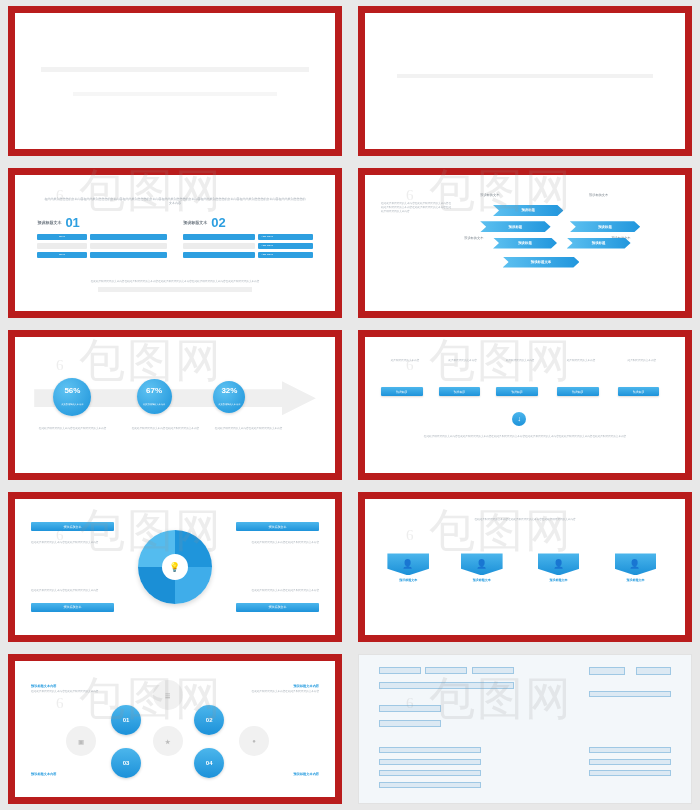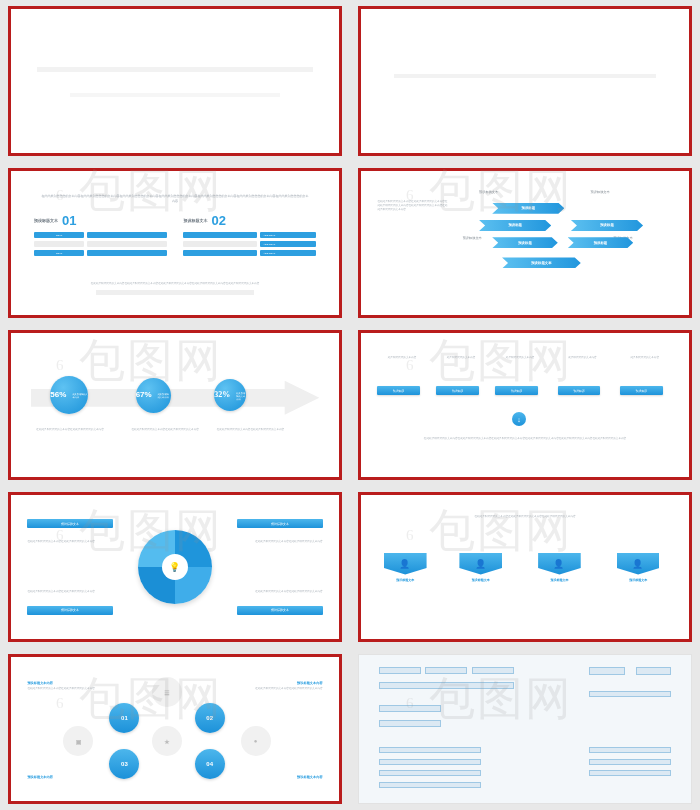--- a/index.html
+++ b/index.html
@@ -19,21 +19,21 @@
   }
   .cell{
     position:relative;
     padding:6px 8px;
     box-sizing:border-box;
   }
   .slide{
     position:relative;
     width:100%;height:100%;
     background:#ffffff;
-    border:3px solid #b91c1c;
+    border:7px solid #b91c1c;
     box-sizing:border-box;
     overflow:hidden;
   }
   .slide.noborder{border:1px solid #e2e2e2;}
   
   .blue{background:#2d9fe0;}
   .txt{color:#9aa3ad;font-size:3px;line-height:1.5;}
   .tiny{font-size:2.6px;color:#a6aeb6;line-height:1.6;}
   .center{text-align:center;}
 
@@ -76,21 +76,21 @@
 
   
   .arrowbar{
     position:absolute;left:6%;right:6%;top:45%;height:34px;transform:translateY(-50%);
     background:#efefef;
     clip-path:polygon(0 24%, 88% 24%, 88% 0, 100% 50%, 88% 100%, 88% 76%, 0 76%);
   }
   .circ{
     position:absolute;border-radius:50%;
     background:radial-gradient(circle at 35% 30%, #5ec2f2, #1b92d9);
-    color:#fff;display:flex;flex-direction:row;align-items:center;justify-content:center;
+    color:#fff;display:flex;flex-direction:column;align-items:center;justify-content:center;
     box-shadow:0 1px 3px rgba(0,0,0,.18);
     gap:6px;
   }
   .circ .pc{font-size:8px;font-weight:bold;line-height:1;}
   .circ .sub{font-size:2.2px;margin-top:2px;opacity:.95;}
 
   
   .tagbox{
     position:absolute;width:13%;height:9px;border-radius:1px;
     background:linear-gradient(180deg,#4cb6ec,#1e93da);
@@ -254,21 +254,21 @@
       <div class="arrowbar"></div>
 
       <div class="circ" style="left:12%;top:30%;width:38px;height:38px;">
         <span class="pc">56%</span>
         <span class="sub">此类别编辑的文本内容</span>
       </div>
       <div class="circ" style="left:38%;top:31%;width:35px;height:35px;">
         <span class="pc">67%</span>
         <span class="sub">此类别编辑的文本内容</span>
       </div>
-      <div class="circ" style="left:62%;top:32%;width:32px;height:32px;font-family:Liberation Serif, serif;">
+      <div class="circ" style="left:62%;top:32%;width:32px;height:32px;">
         <span class="pc">32%</span>
         <span class="sub">此类别编辑的文本内容</span>
       </div>
 
       <div class="tiny center" style="position:absolute;left:7%;top:66%;width:22%;">在此此类别您您您的文本内容在此此类别您您您的文本内容</div>
       <div class="tiny center" style="position:absolute;left:36%;top:66%;width:22%;">在此此类别您您您的文本内容在此此类别您您您的文本内容</div>
       <div class="tiny center" style="position:absolute;left:62%;top:66%;width:22%;">在此此类别您您您的文本内容在此此类别您您您的文本内容</div>
     </div>
   </div>
 

